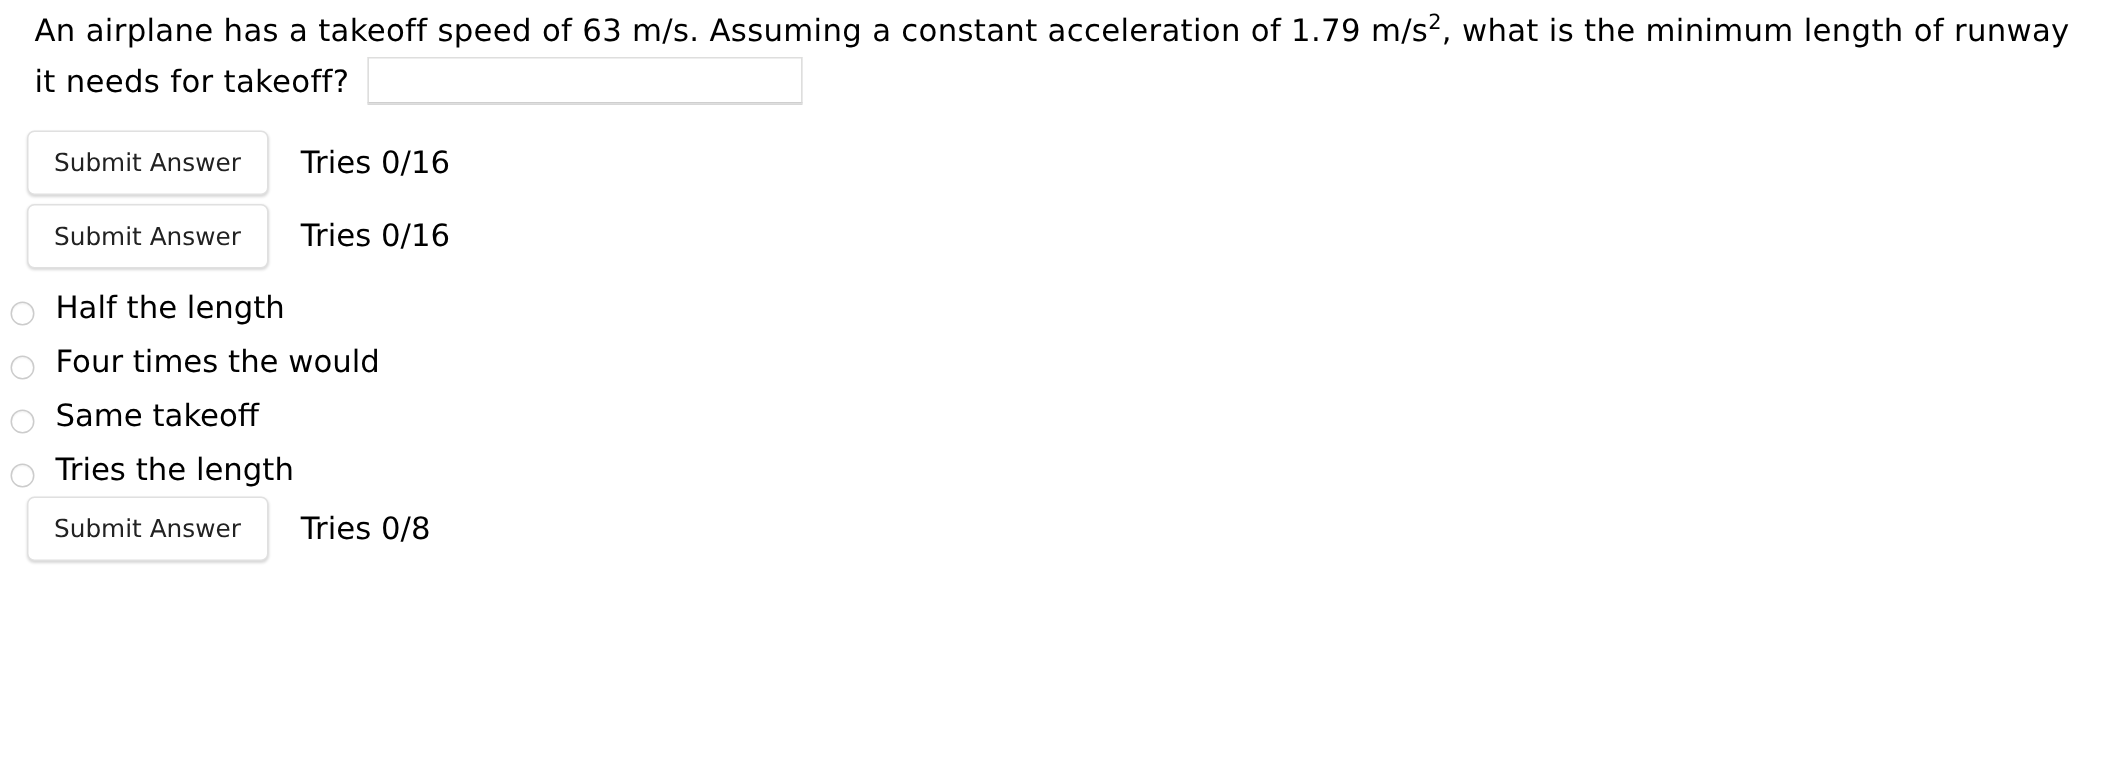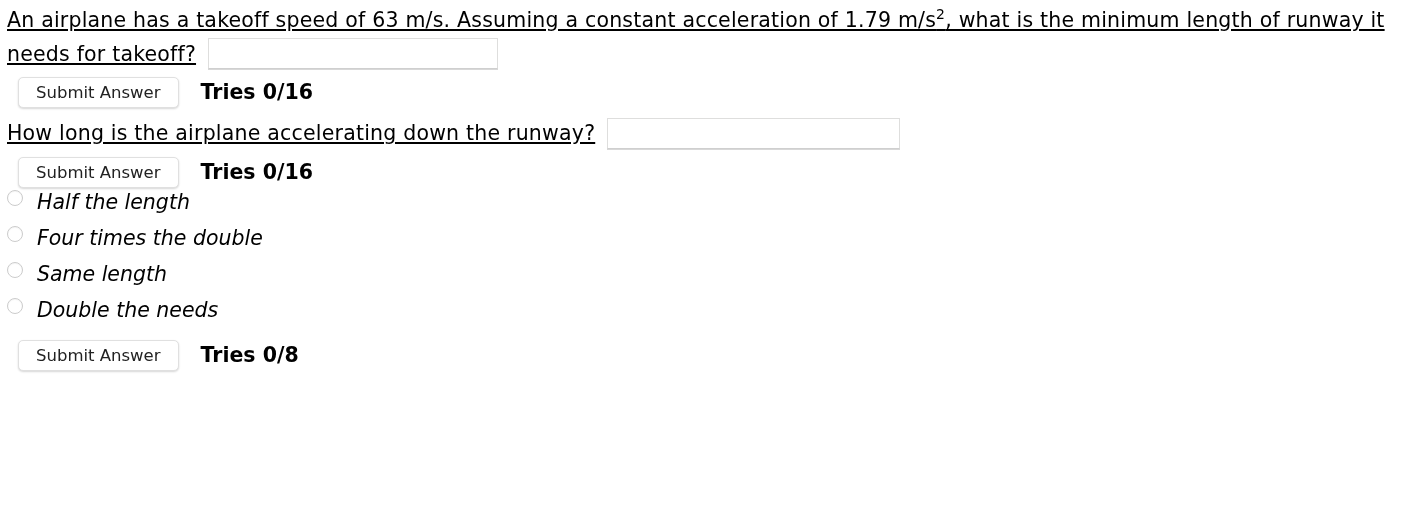--- a/index.html
+++ b/index.html
@@ -23,22 +23,21 @@
     box-sizing: border-box;
   }
 
   
   .qtext {
     font-size: 20.5px;
     line-height: 33.5px;
     color: #000;
     letter-spacing: 0.01em;
     padding-left: 7px;
-    margin: 0;
-    text-decoration: underline;
+    margin: 16px;
   }
   .qtext sup {
     font-size: 0.68em;
     vertical-align: super;
     line-height: 0;
   }
 
   
   .inline-input {
     display: inline-block;
@@ -67,48 +66,46 @@
     margin: 0;
   }
   .submit-btn {
     font-family: "DejaVu Sans", "Liberation Sans", sans-serif;
     font-size: 16.5px;
     color: #222222;
     background: #ffffff;
     border: 1px solid #e0e0e0;
     border-radius: 5px;
     box-shadow: 0 1px 2px rgba(0,0,0,0.16);
-    height: 31px;
+    height: 43px;
     padding: 0 17px 1px 17px;
     line-height: 29px;
     box-sizing: border-box;
     cursor: pointer;
     white-space: nowrap;
   }
   .tries {
     font-size: 20.5px;
     color: #000;
     margin-left: 22px;
     white-space: nowrap;
     line-height: 31px;
-    font-weight: bold;
   }
 
   
   .options {
     margin: 0;
     padding: 0;
     list-style: none;
   }
   .option-row {
     display: flex;
-    align-items: flex-start;
+    align-items: flex-end;
     height: 36px;
     padding-left: 7px;
-    font-style: italic;
   }
   .radio {
     width: 16px;
     height: 16px;
     border-radius: 50%;
     border: 1px solid #cccccc;
     background: #ffffff;
     box-shadow: inset 0 1px 1px rgba(0,0,0,0.045);
     box-sizing: border-box;
     flex: 0 0 auto;
@@ -136,44 +133,43 @@
 
 <div class="page">
 
   <div class="qtext block-q1"><span>An airplane has a takeoff speed of 63 m/s. Assuming a constant acceleration of 1.79 m/s</span><sup>2</sup><span>, what is the minimum length of runway it needs for takeoff?</span><input class="inline-input w1" type="text" value="" placeholder="" style=""></div>
 
   <div class="submit-row row-sub1">
     <button class="submit-btn">Submit Answer</button>
     <span class="tries">Tries 0/16</span>
   </div>
 
-  <div class="qtext block-q2"><span>How long is the airplane accelerating down the runway?</span><input class="inline-input w2" type="text" value="" placeholder="" style=""></div>
 
   <div class="submit-row row-sub2">
     <button class="submit-btn">Submit Answer</button>
     <span class="tries">Tries 0/16</span>
   </div>
 
 
   <ul class="options options-wrap">
     <li class="option-row">
       <span class="radio"></span>
       <span class="option-label">Half the length</span>
     </li>
     <li class="option-row">
       <span class="radio"></span>
-      <span class="option-label">Four times the double</span>
+      <span class="option-label">Four times the would</span>
     </li>
     <li class="option-row">
       <span class="radio"></span>
-      <span class="option-label">Same length</span>
+      <span class="option-label">Same takeoff</span>
     </li>
     <li class="option-row">
       <span class="radio"></span>
-      <span class="option-label">Double the needs</span>
+      <span class="option-label">Tries the length</span>
     </li>
   </ul>
 
   <div class="submit-row row-sub3">
     <button class="submit-btn">Submit Answer</button>
     <span class="tries">Tries 0/8</span>
   </div>
 
 </div>
 

